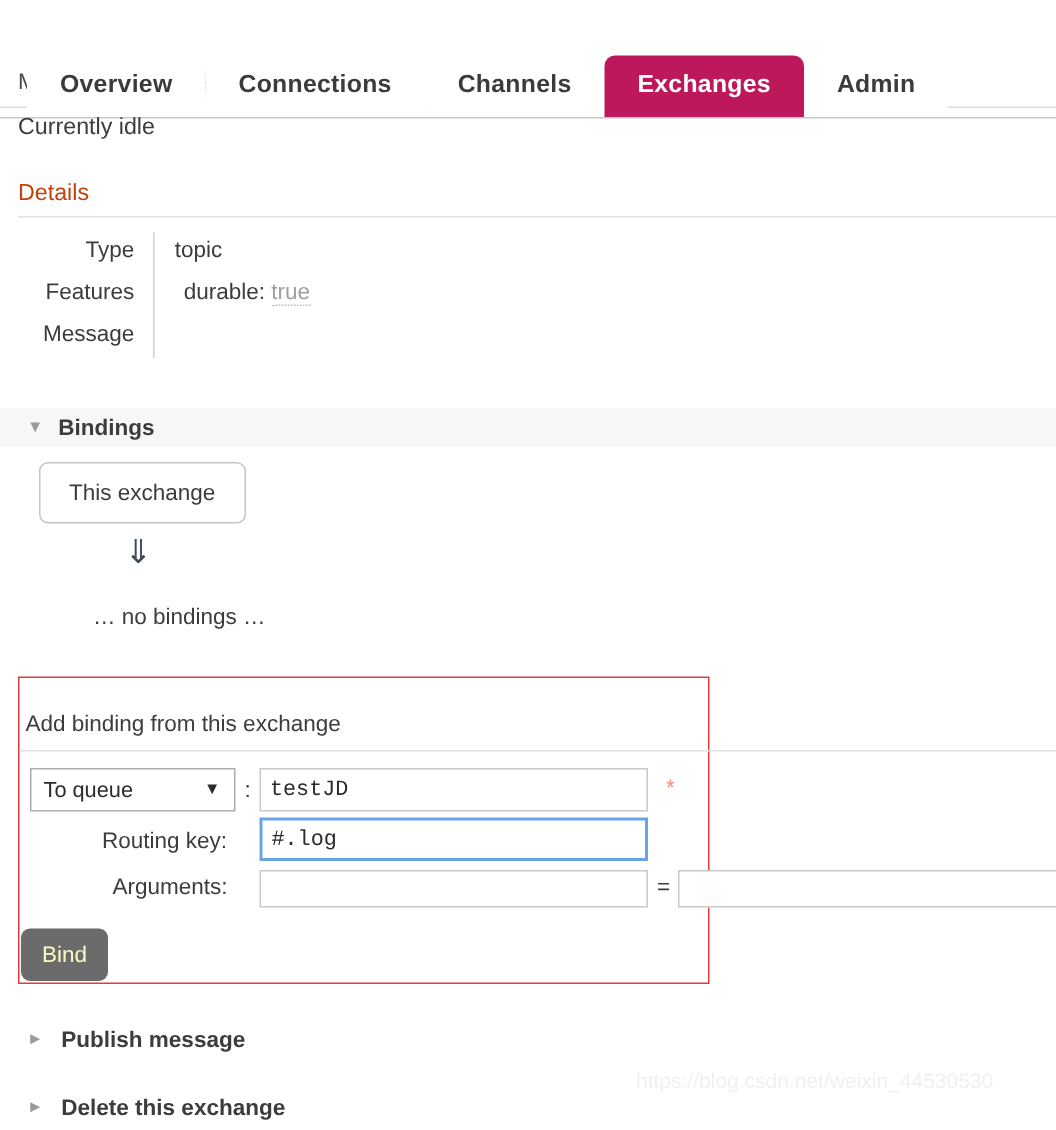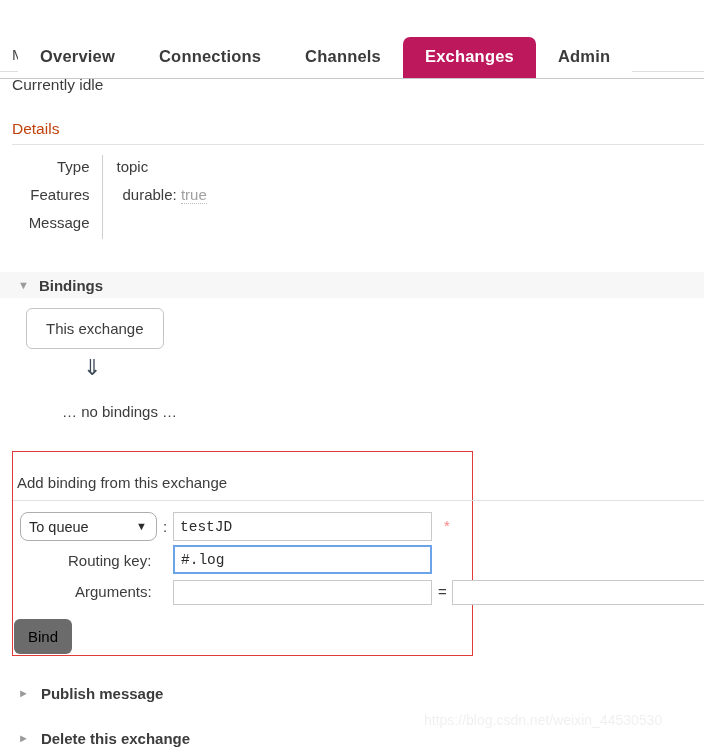--- a/index.html
+++ b/index.html
@@ -208,21 +208,21 @@
     left: 20px; top: 512px;
     width: 137px; height: 29px;
     border: 1px solid #adadad;
     background: #ffffff;
     font-family: "Liberation Sans", sans-serif;
     font-size: 14.5px;
     color: #2b2b2b;
     padding-left: 8px;
     appearance: none;
     -webkit-appearance: none;
-    border-radius: 8px;
+    border-radius: 0;
     cursor: pointer;
   }
   .sel-arrow {
     position: absolute;
     left: 136px; top: 520px;
     font-size: 11px;
     color: #2b2b2b;
     pointer-events: none;
   }
   .colon-1 {
@@ -272,21 +272,21 @@
   .eq-sign {
     position: absolute;
     left: 438px; top: 583px;
     font-size: 15px;
     color: #3c3c3c;
   }
   .btn-bind {
     position: absolute;
     left: 14px; top: 619px;
     background: #6b6b6b;
-    color: #000000;
+    color: #fef9c3;
     border: none;
     border-radius: 6px;
     font-family: "Liberation Sans", sans-serif;
     font-size: 15px;
     padding: 9px 14px;
     cursor: pointer;
   }
 
   
   .collapsed-sec {

